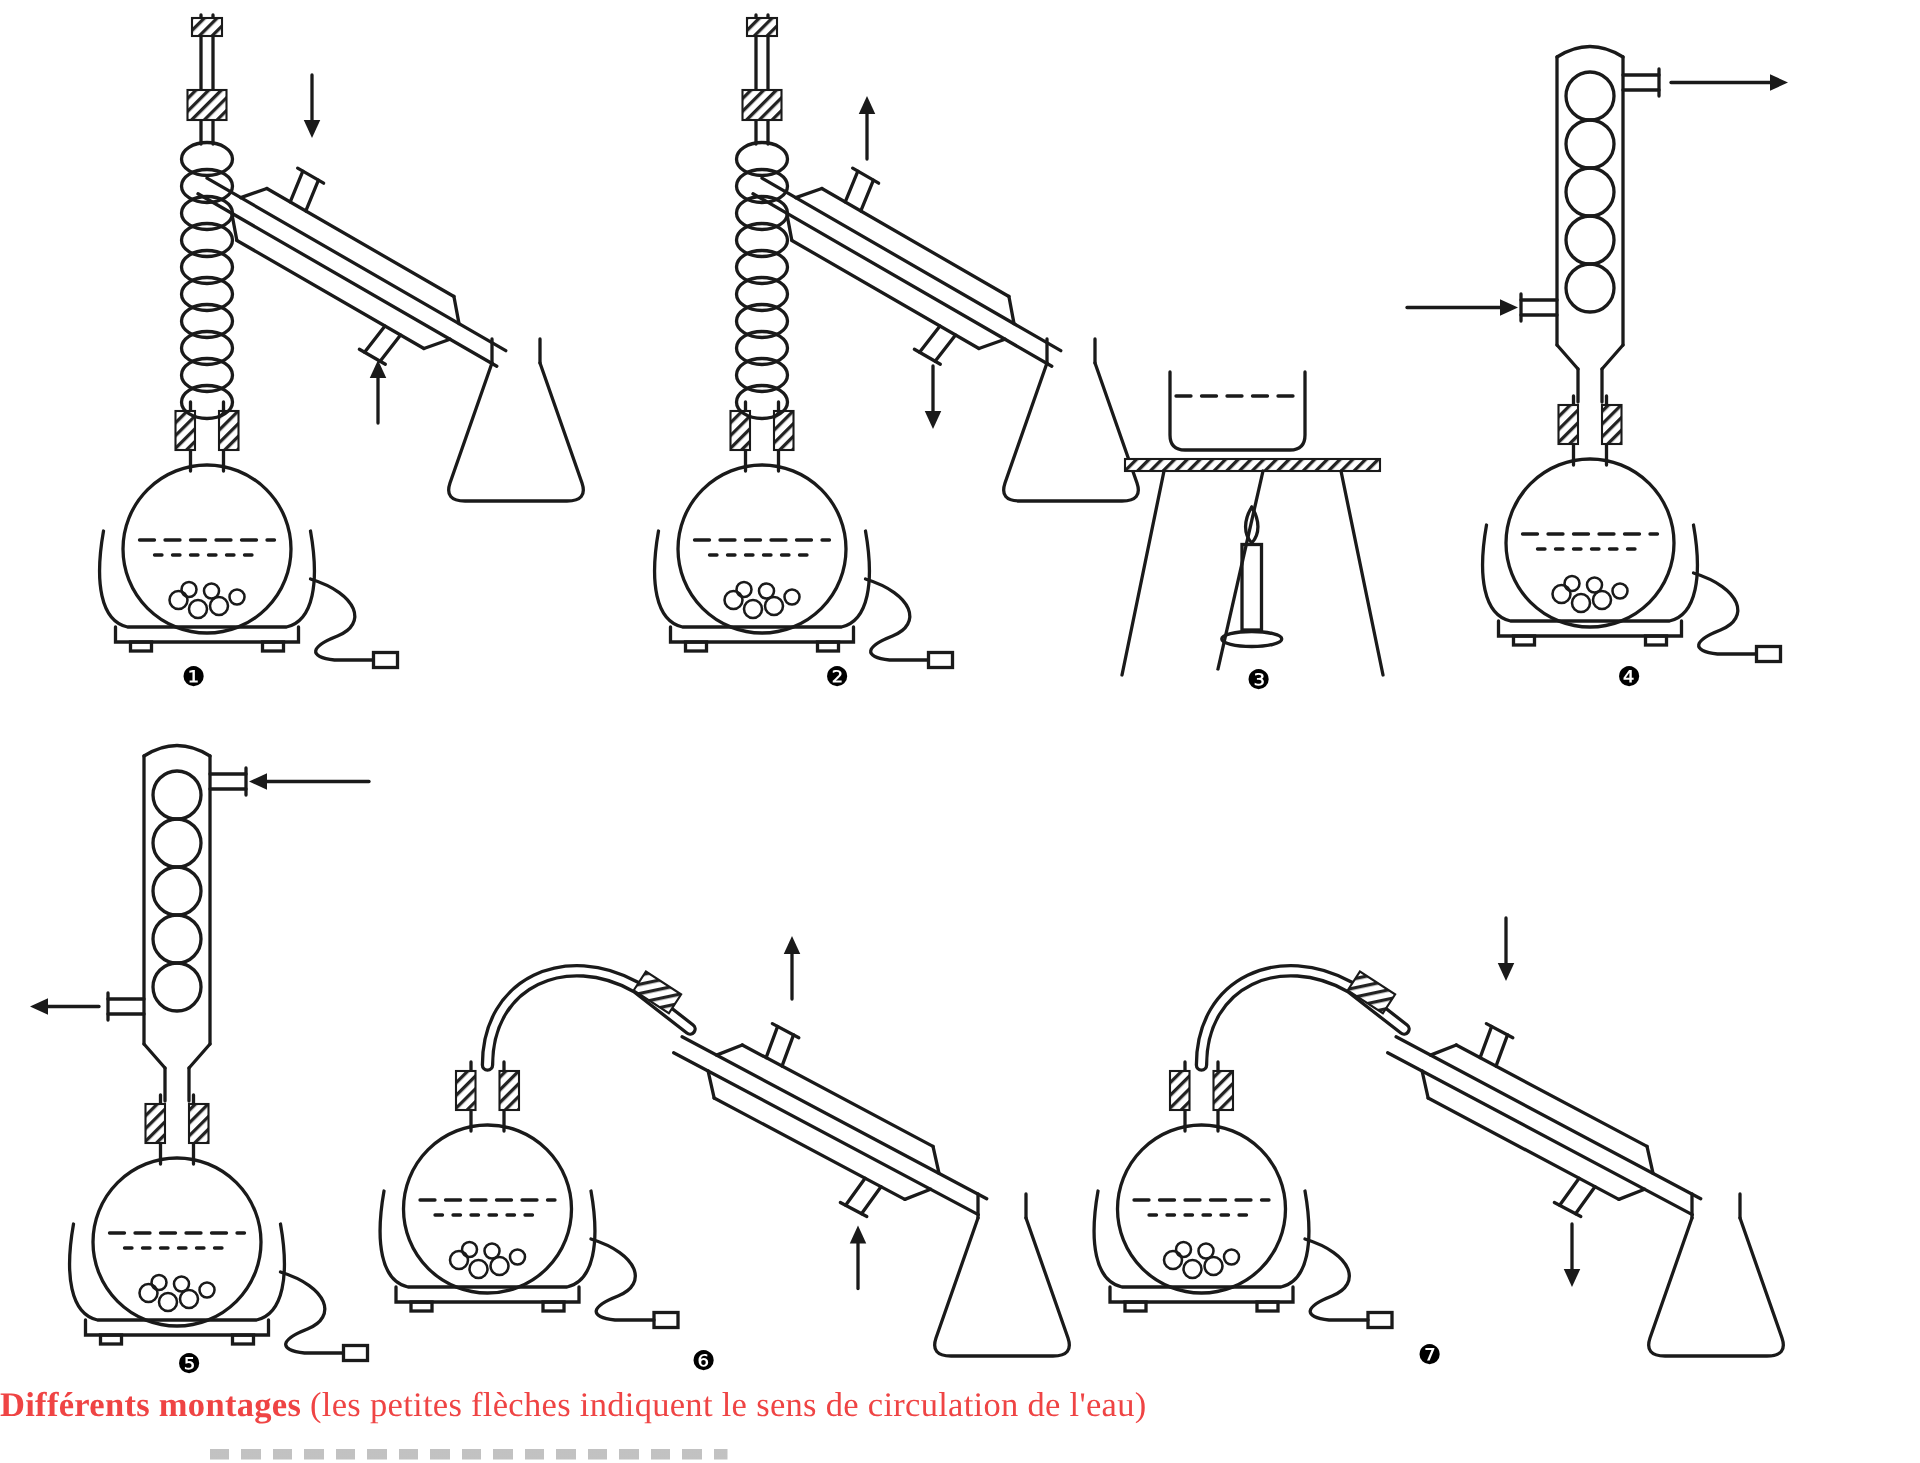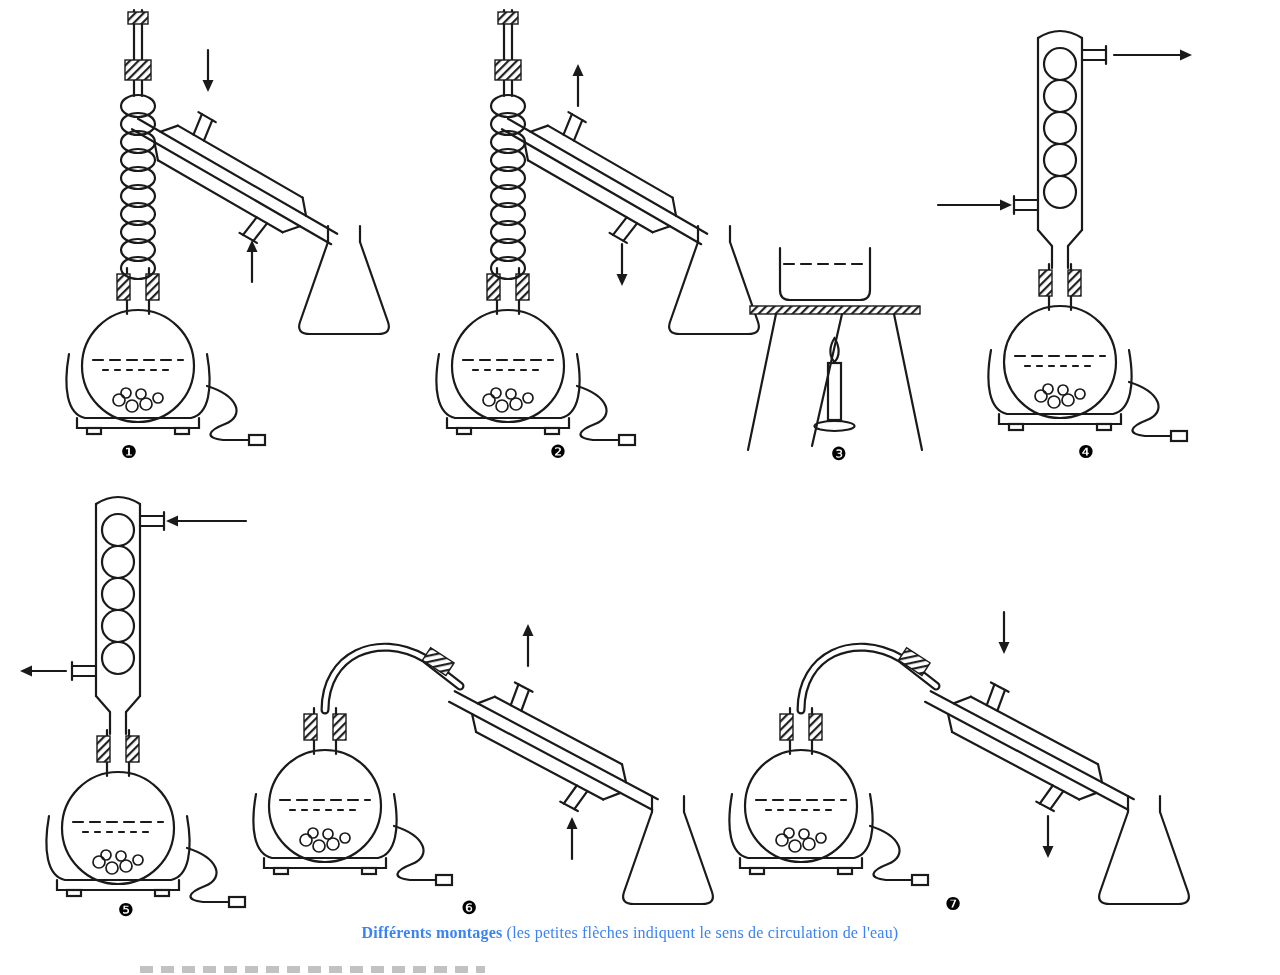--- a/index.html
+++ b/index.html
@@ -10,22 +10,22 @@
   .m-svg{display:block;overflow:visible;}
   
   .m-svg *{stroke:#1a1a1a;stroke-width:2.2;fill:none;stroke-linecap:round;}
   .m-svg .joint{fill:url(#hatch);stroke:#1a1a1a;stroke-width:1.4;}
   .m-svg .head{fill:#1a1a1a;stroke:none;}
   .m-svg .dash{stroke-dasharray:10 7;}
   .m-svg .tube-o{stroke-width:9;}
   .m-svg .tube-i{stroke:#ffffff;stroke-width:4.6;}
   .num{position:absolute;width:26px;text-align:center;
        font-family:"DejaVu Sans", sans-serif;font-size:18px;line-height:24px;color:#000;}
-  #caption{position:absolute;left:0;right:20px;top:924px;text-align:center;
-           font-size:16px;color:#3b82f6;letter-spacing:.2px;}
+  #caption{position:absolute;left:0;right:20px;top:924px;text-align:left;
+           font-size:23px;color:#ef4444;letter-spacing:.2px;}
   #caption .lead{font-weight:bold;}
   #artifact{position:absolute;left:140px;top:966px;width:345px;height:7px;opacity:.45;
             background:repeating-linear-gradient(90deg,#777 0 13px,transparent 13px 21px);}
 </style>
 </head>
 <body>
 
 <div id="page">
 
   <svg width="0" height="0" style="position:absolute" aria-hidden="true">

